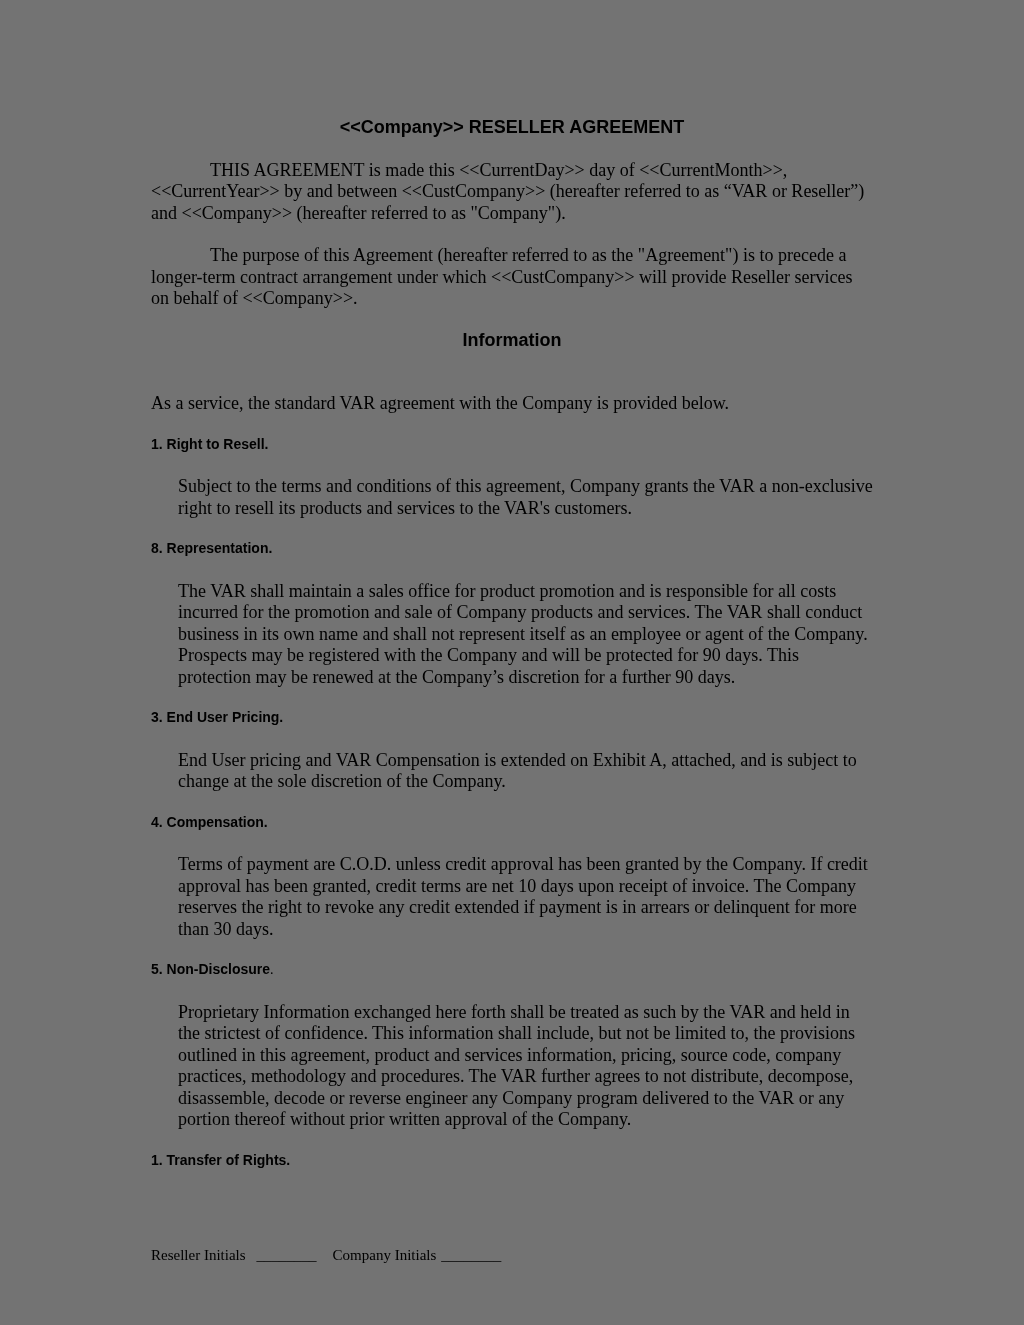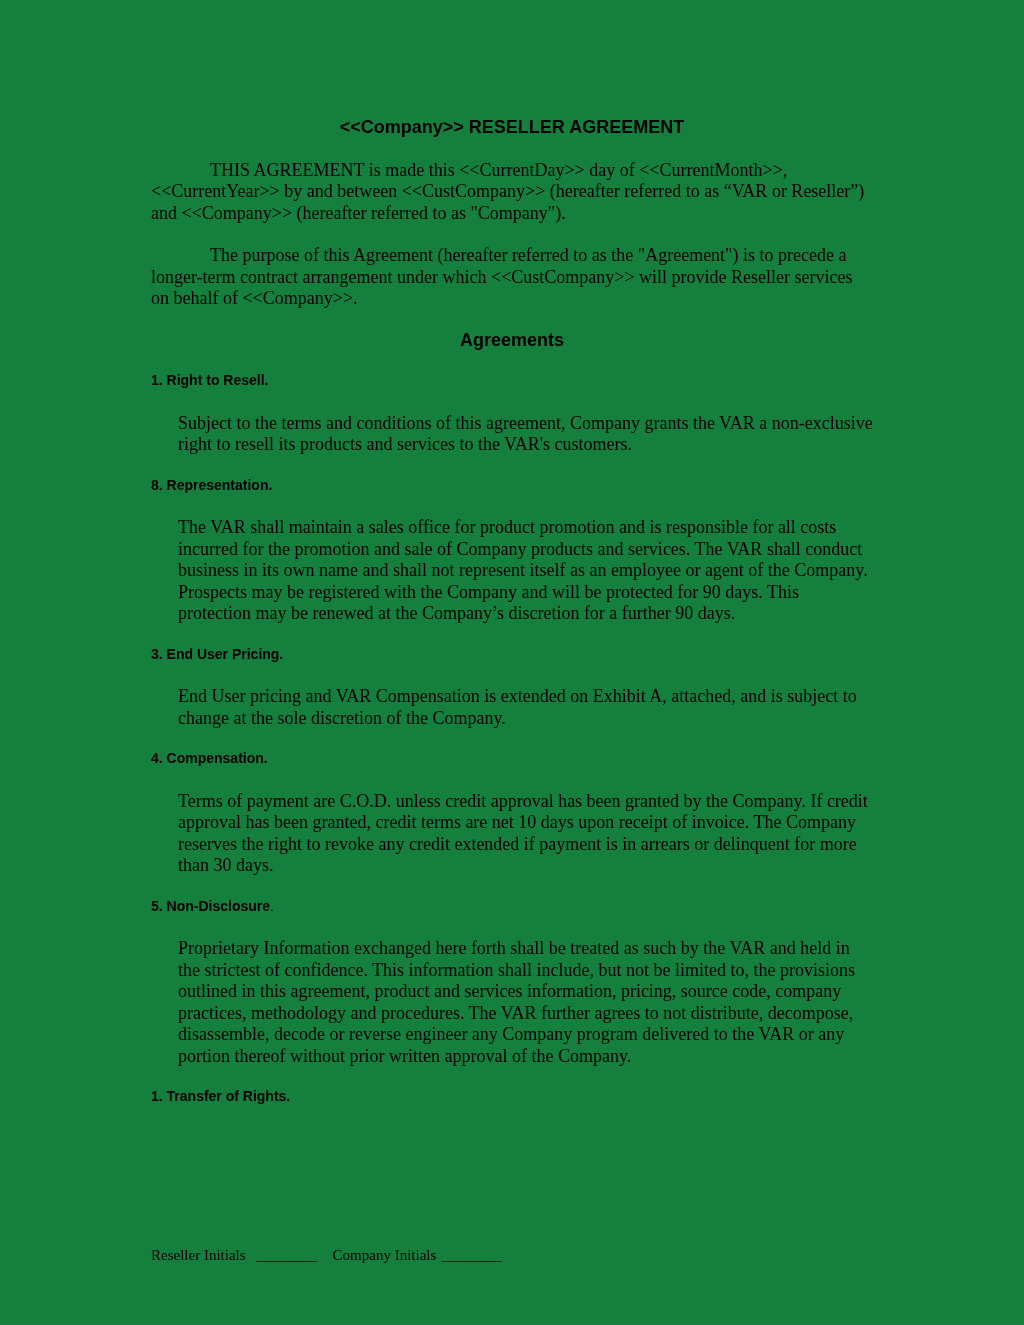--- a/index.html
+++ b/index.html
@@ -4,21 +4,21 @@
 <style>
   html, body {
     margin: 0;
     padding: 0;
     background: #ffffff;
   }
   .page {
     position: relative;
     width: 1024px;
     height: 1325px;
-    background: #15803d;
+    background: #737373;
     color: #000000;
     box-sizing: border-box;
     padding: 117px 151px 0 151px;
     font-family: "Liberation Serif", serif;
     font-size: 18px;
     line-height: 21.5px;
     overflow: hidden;
   }
   .doc-title {
     font-family: "Liberation Sans", sans-serif;
@@ -76,22 +76,23 @@
 <body>
 
 <div class="page">
 
   <h1 class="doc-title">&lt;&lt;Company&gt;&gt; RESELLER AGREEMENT</h1>
 
   <p class="para indent-first">THIS AGREEMENT is made this &lt;&lt;CurrentDay&gt;&gt; day of &lt;&lt;CurrentMonth&gt;&gt;, &lt;&lt;CurrentYear&gt;&gt; by and between &lt;&lt;CustCompany&gt;&gt; (hereafter referred to as “VAR or Reseller”) and &lt;&lt;Company&gt;&gt; (hereafter referred to as "Company").</p>
 
   <p class="para indent-first">The purpose of this Agreement (hereafter referred to as the "Agreement") is to precede a longer-term contract arrangement under which &lt;&lt;CustCompany&gt;&gt; will provide Reseller services on behalf of &lt;&lt;Company&gt;&gt;.</p>
 
-  <h2 class="center-heading">Agreements</h2>
+  <h2 class="center-heading">Information</h2>
 
+  <p class="para lead">As a service, the standard VAR agreement with the Company is provided below.</p>
 
   <h3 class="sec-heading">1. Right to Resell.</h3>
 
   <p class="para sec-body">Subject to the terms and conditions of this agreement, Company grants the VAR a non-exclusive right to resell its products and services to the VAR's customers.</p>
 
   <h3 class="sec-heading">8. Representation.</h3>
 
   <p class="para sec-body">The VAR shall maintain a sales office for product promotion and is responsible for all costs incurred for the promotion and sale of Company products and services. The VAR shall conduct business in its own name and shall not represent itself as an employee or agent of the Company. Prospects may be registered with the Company and will be protected for 90 days. This protection may be renewed at the Company’s discretion for a further 90 days.</p>
 
   <h3 class="sec-heading">3. End User Pricing.</h3>

